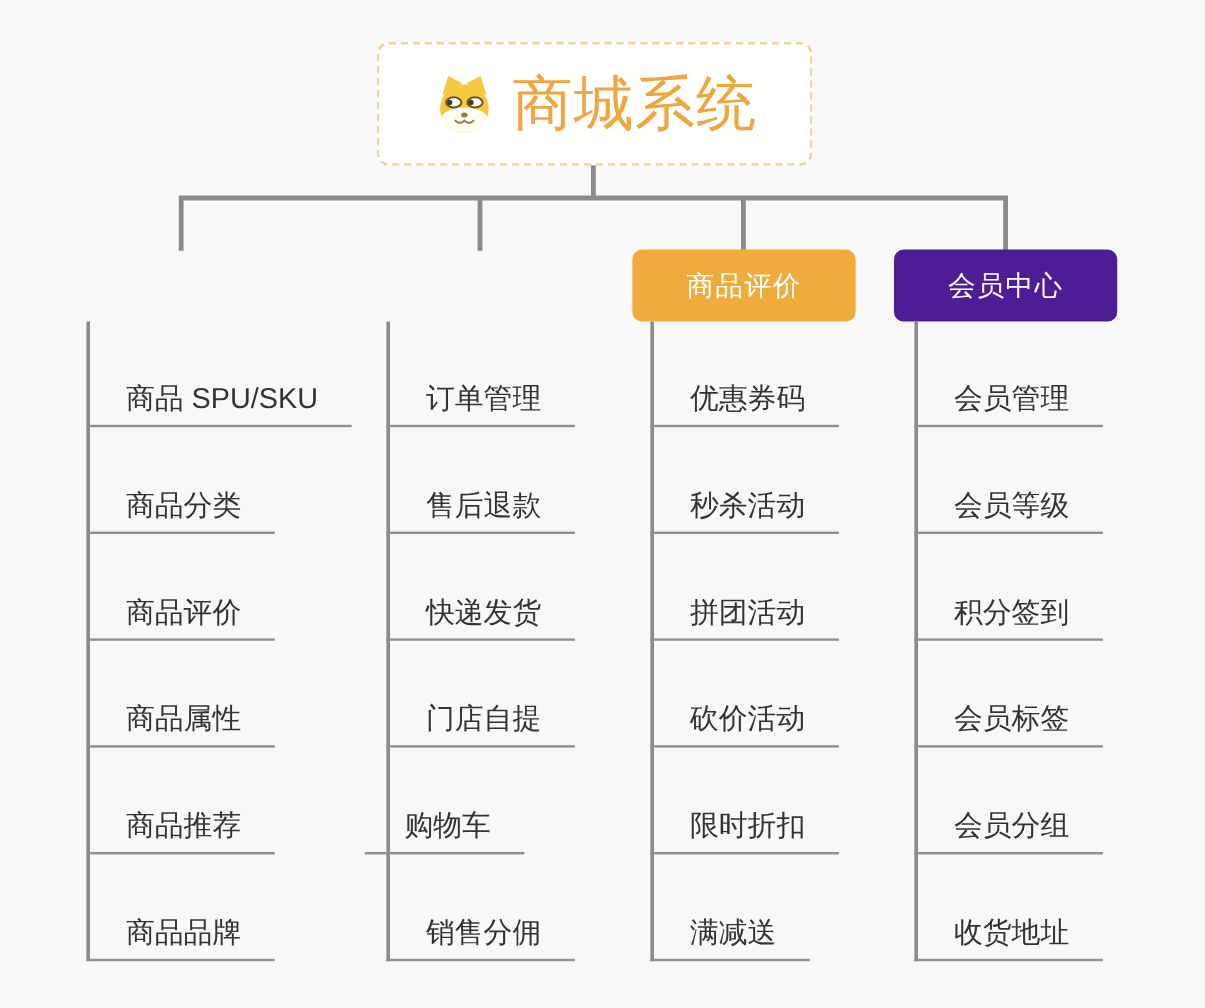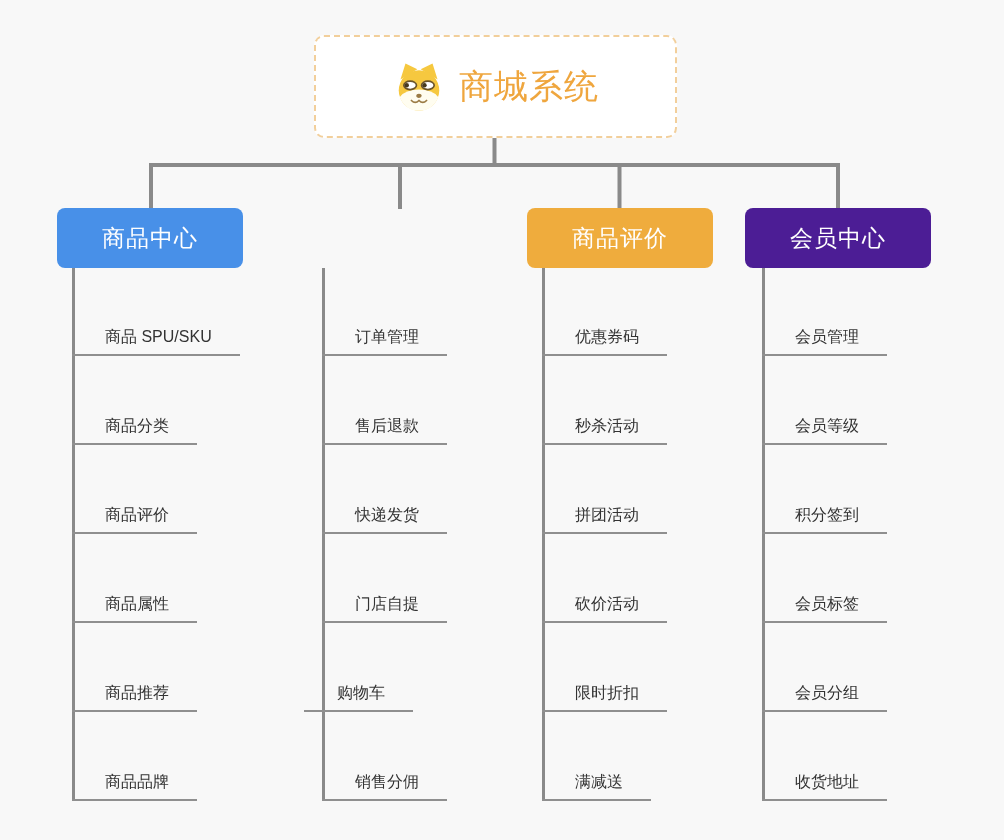--- a/index.html
+++ b/index.html
@@ -10,34 +10,34 @@
   body{background:var(--bg);font-family:"Liberation Sans","DejaVu Sans",sans-serif;}
   .canvas{position:relative;width:1004px;height:840px;background:var(--bg);overflow:hidden;}
   .connectors{position:absolute;left:0;top:0;width:1004px;height:840px;}
   .connectors path{stroke:var(--connector);stroke-width:4;fill:none;}
 
   .root-node{
     position:absolute;left:314px;top:35px;width:363px;height:103px;
     background:#ffffff;border:2px dashed var(--root-border);border-radius:10px;
     display:flex;align-items:center;justify-content:center;gap:13px;cursor:pointer;
   }
-  .root-title{font-size:34px;color:var(--title);font-weight:500;letter-spacing:1px;}
+  .root-title{font-size:50px;color:var(--title);font-weight:500;letter-spacing:1px;}
   .dog{width:54px;height:54px;flex:0 0 auto;}
 
   .branch-node{
     position:absolute;top:208px;width:186px;height:60px;border-radius:8px;
     display:flex;align-items:center;justify-content:center;
     color:#ffffff;font-size:23px;letter-spacing:1px;cursor:pointer;
   }
 
   .vline{position:absolute;width:3px;top:268px;height:533px;background:var(--connector);}
   .leaf{
     position:absolute;height:40px;display:flex;align-items:flex-end;
     padding:0 28px 6px 33px;border-bottom:2px solid var(--underline);
-    font-size:16px;color:var(--leaf-text);white-space:nowrap;cursor:pointer;
+    font-size:24px;color:var(--leaf-text);white-space:nowrap;cursor:pointer;
   }
 </style>
 </head>
 <body>
 
 <div class="canvas">
 
   <svg class="connectors" viewBox="0 0 1004 840" xmlns="http://www.w3.org/2000/svg">
     <path d="M494.5 137 L494.5 165"></path>
     <path d="M151 209 L151 165 L838 165 L838 209"></path>
@@ -54,21 +54,20 @@
       <ellipse cx="21.5" cy="30" rx="7.5" ry="5" fill="#ffffff" stroke="#6b5429" stroke-width="2"></ellipse>
       <ellipse cx="42.5" cy="30" rx="7.5" ry="5" fill="#ffffff" stroke="#6b5429" stroke-width="2"></ellipse>
       <circle cx="17.5" cy="30" r="2.6" fill="#46391f"></circle>
       <circle cx="38.5" cy="30" r="2.6" fill="#46391f"></circle>
       <ellipse cx="32" cy="42.5" rx="3.2" ry="2.5" fill="#9b7b45"></ellipse>
       <path d="M23 48 Q27.5 52.5 32 48 Q36.5 52.5 41 48" stroke="#9b7b45" stroke-width="2" fill="none" stroke-linecap="round"></path>
     </svg>
     <span class="root-title">商城系统</span>
   </div>
 
-  <div class="branch-node" style="left: 57px; background: rgb(72, 144, 232); color: rgb(255, 255, 255);">商品中心</div>
   <div class="branch-node" style="left: 527px; background: rgb(239, 172, 61); color: rgb(255, 255, 255);">商品评价</div>
   <div class="branch-node" style="left: 745px; background: #4c1d95; color: rgb(255, 255, 255);">会员中心</div>
 
   <div id="columns">
       <div class="vline" style="left: 72px;"></div>
       <div class="leaf" style="left: 72px; top: 316px;">商品 SPU/SKU</div>
       <div class="leaf" style="left: 72px; top: 405px;">商品分类</div>
       <div class="leaf" style="left: 72px; top: 494px;">商品评价</div>
       <div class="leaf" style="left: 72px; top: 583px;">商品属性</div>
       <div class="leaf" style="left: 72px; top: 672px;">商品推荐</div>

